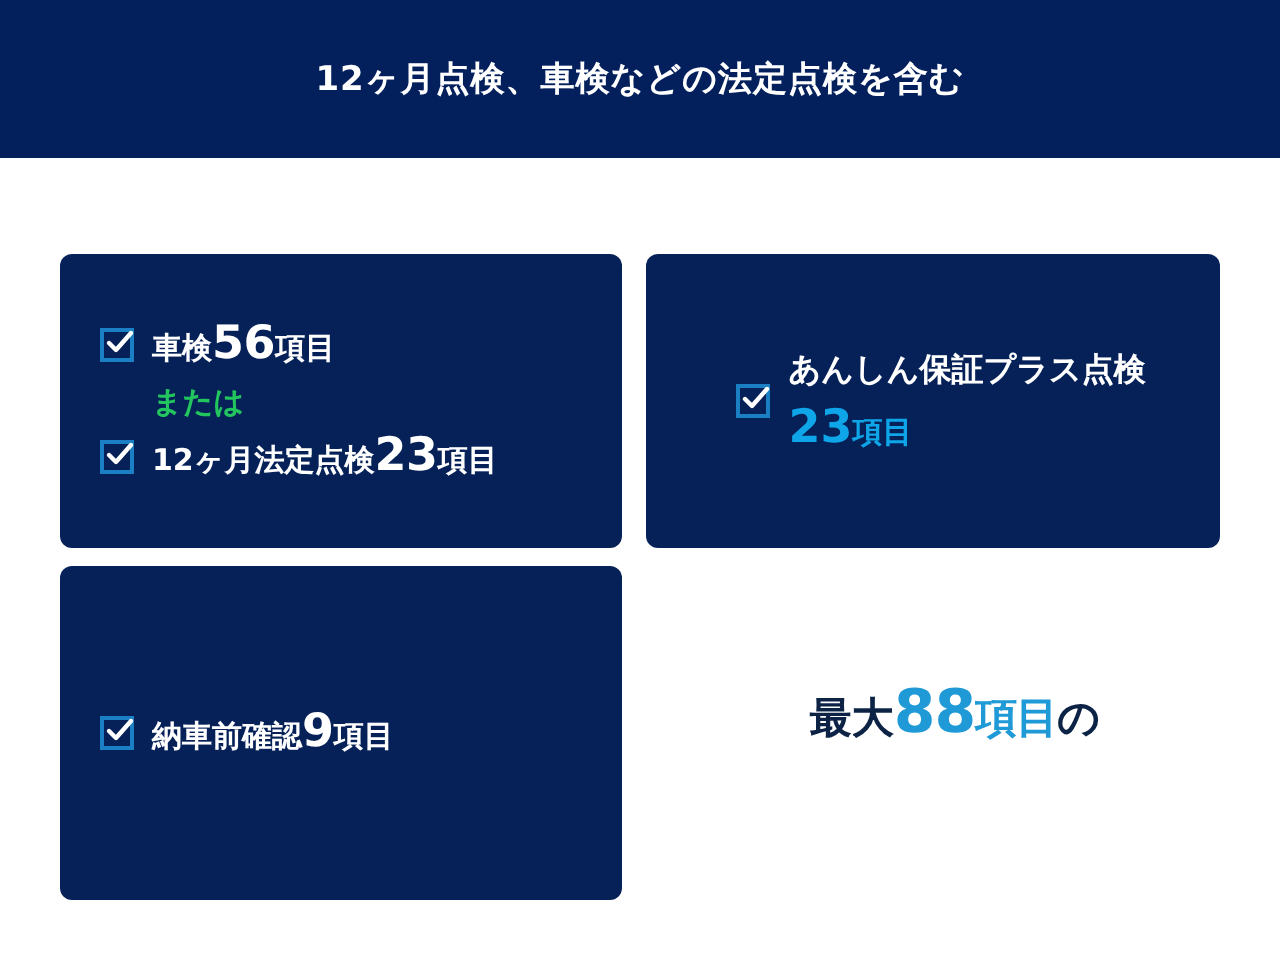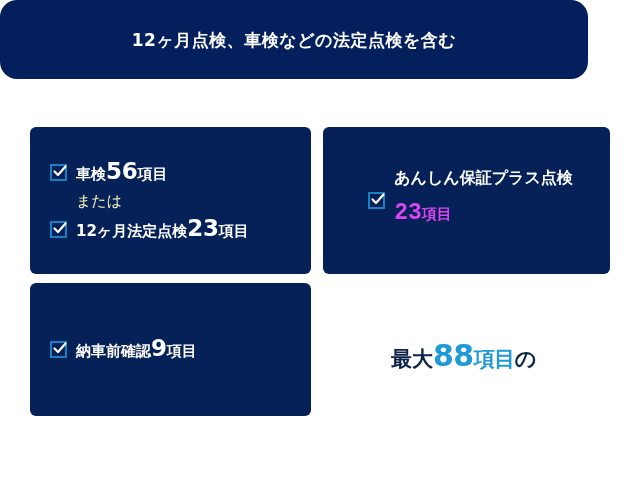--- a/index.html
+++ b/index.html
@@ -18,28 +18,27 @@
     width: 640px;
     height: 480px;
     background: #ffffff;
   }
 
   
   .header-band {
     position: absolute;
     left: 0;
     top: 0;
-    width: 588px;
+    width: 640px;
     height: 79px;
     background: #04205c;
     display: flex;
     flex-direction: column;
     align-items: center;
     justify-content: center;
-    border-radius: 17px;
   }
   .header-line {
     color: #ffffff;
     font-size: 17px;
     font-weight: bold;
     line-height: 28px;
     letter-spacing: 0.5px;
     white-space: nowrap;
   }
 
@@ -59,21 +58,21 @@
   #card-warranty {
     left: 323px;
     top: 127px;
     width: 287px;
     height: 147px;
   }
   #card-predelivery {
     left: 30px;
     top: 283px;
     width: 281px;
-    height: 133px;
+    height: 167px;
   }
 
   .card-body {
     position: absolute;
     left: 0;
     right: 0;
     top: 0;
     bottom: 0;
     display: flex;
     flex-direction: column;
@@ -127,55 +126,54 @@
     font-weight: bold;
     line-height: 22px;
     white-space: nowrap;
   }
   .card-text .big {
     font-size: 23px;
     font-weight: bold;
     letter-spacing: -0.2px;
   }
   .card-text-sub {
-    color: #fef9c3;
+    color: #22c55e;
     font-size: 15px;
-    font-weight: normal;
+    font-weight: bold;
     line-height: 22px;
     white-space: nowrap;
   }
 
   .warranty-stack {
     display: flex;
     flex-direction: column;
     justify-content: center;
   }
   .warranty-line1 {
     color: #ffffff;
     font-size: 16px;
     font-weight: bold;
     line-height: 28px;
     white-space: nowrap;
   }
   .warranty-line2 {
-    color: #d946ef;
+    color: #0ea5e9;
     font-size: 15px;
     font-weight: bold;
-    line-height: 43px;
-    white-space: nowrap;
-    font-family: Liberation Mono, monospace;
+    line-height: 30px;
+    white-space: nowrap;
   }
   .warranty-line2 .big {
     font-size: 23px;
   }
 
   
   #summary {
     position: absolute;
-    left: 320px;
+    left: 334px;
     top: 283px;
     width: 287px;
     height: 149px;
     display: flex;
     flex-direction: column;
     align-items: center;
     justify-content: center;
   }
   .summary-line {
     color: #0d2346;

